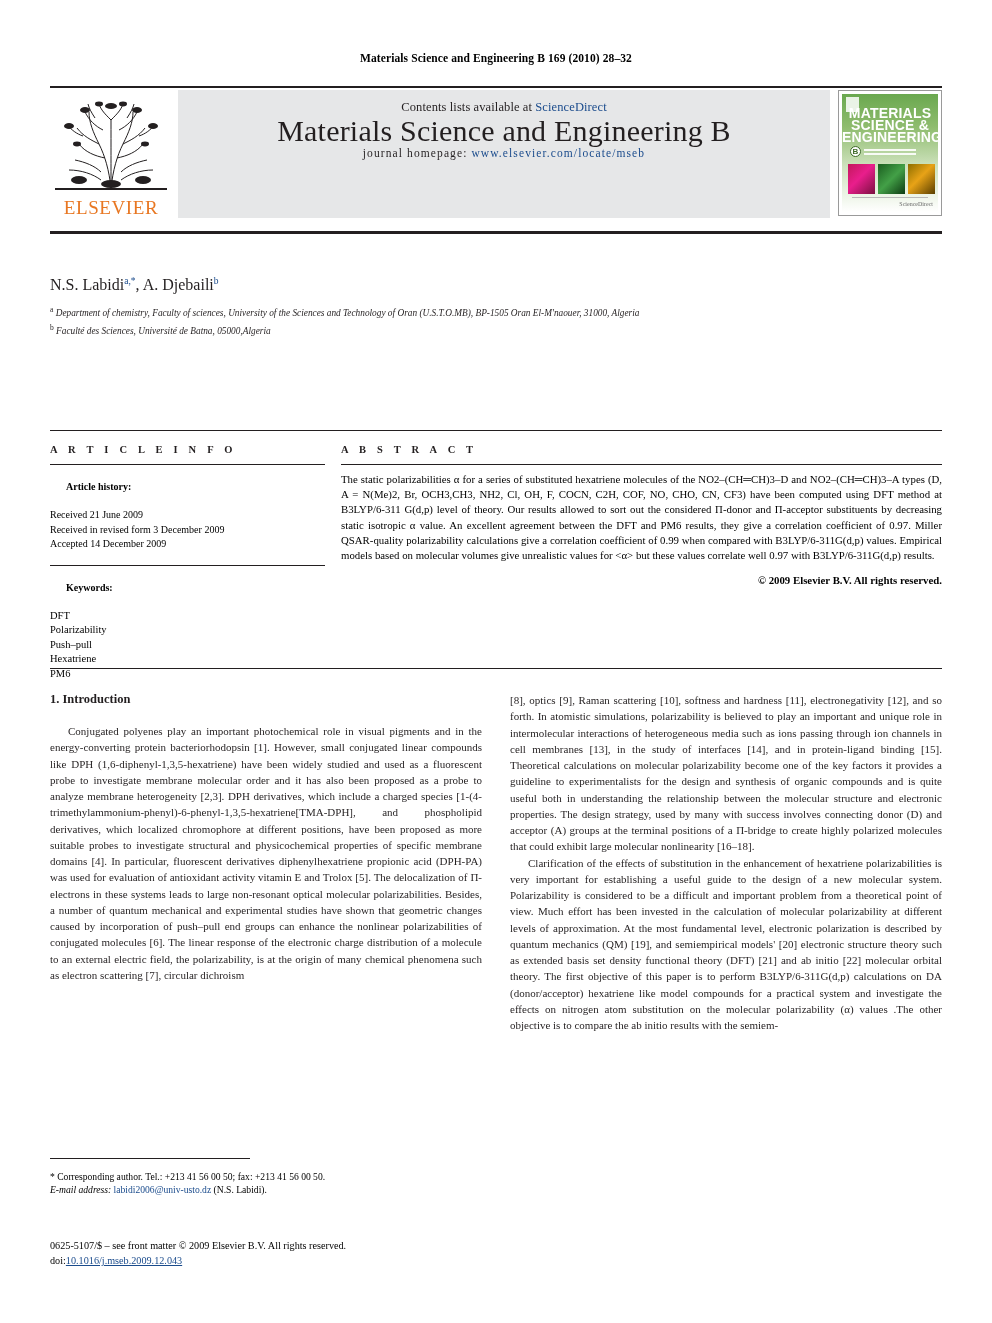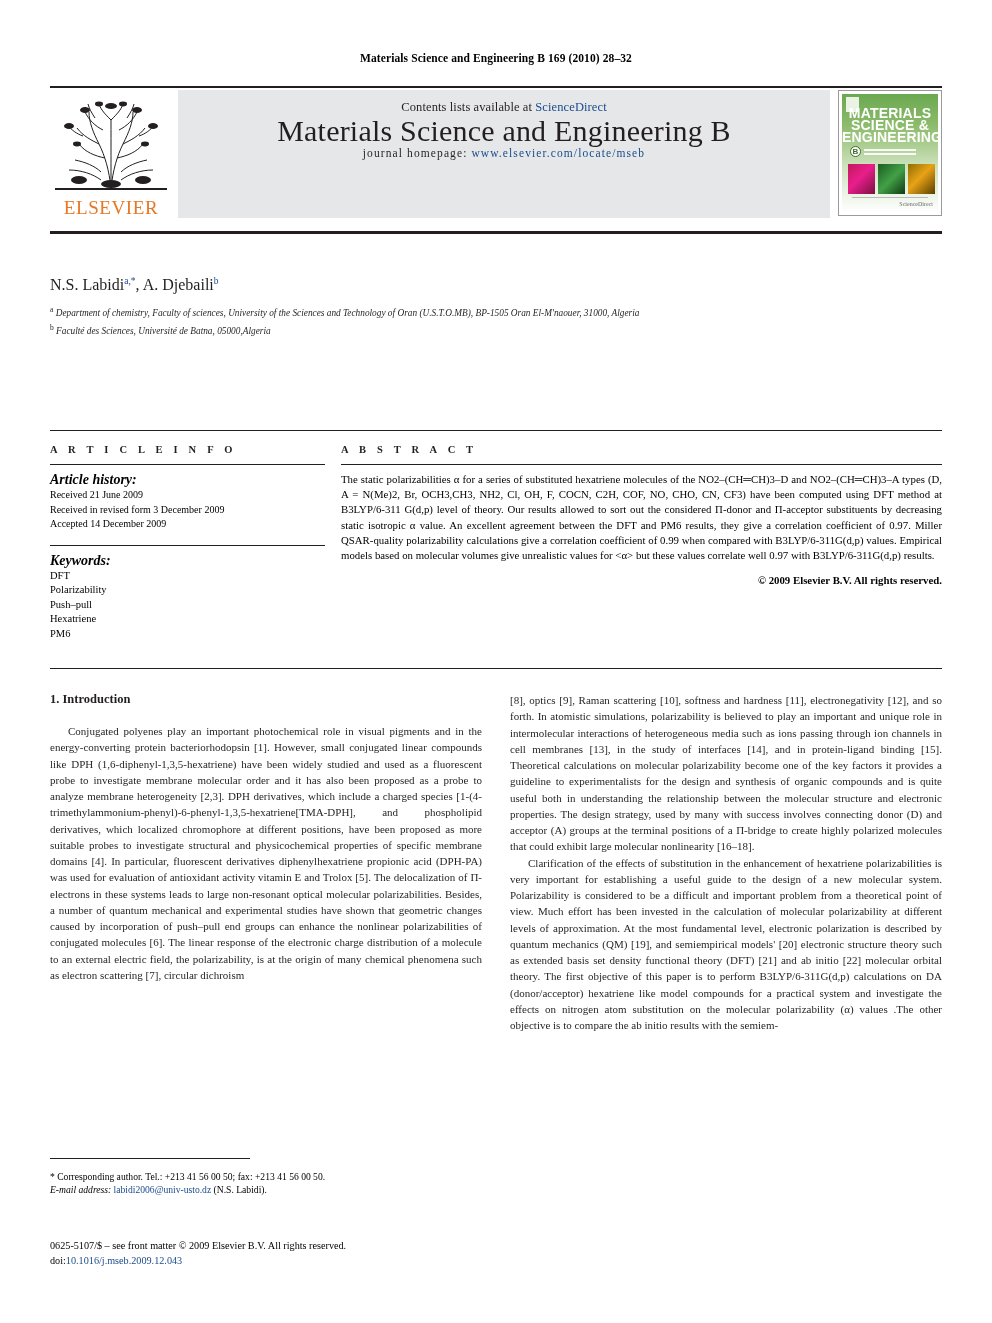--- a/index.html
+++ b/index.html
@@ -271,24 +271,23 @@
     font-size: 10.5px;
     font-weight: bold;
     letter-spacing: 4.2px;
     color: #231f20;
     margin: 0 0 9px 0;
   }
   .hr-thin { height: 1px; background: #231f20; margin: 0 0 7px 0; }
   .hr-thin.b { margin-top: 13px; }
 
   .meta-italic {
-    font-style: italic;
     font-weight: bold;
-    font-size: 14px;
-    margin: 0;
+    font-size: 10px;
+    margin: 16px;
   }
   .meta-line {
     font-size: 10px;
     line-height: 14.5px;
     margin: 0;
     font-family: Liberation Serif, serif;
   }
   .kw-line {
     font-size: 10.5px;
     line-height: 14.5px;
@@ -371,21 +370,21 @@
   .mailto { color: #1a4b8c; }
 
   .imprint {
     position: absolute;
     top: 1238px;
     left: 50px;
     width: 450px;
     font-size: 10.2px;
     line-height: 15px;
   }
-  .doi-link { color: #1a4b8c; }
+  .doi-link { color: #1a4b8c; text-decoration: underline; }
 </style>
 </head>
 <body>
 
 <div class="page">
 
   <div class="runhead">Materials Science and Engineering B 169 (2010) 28–32</div>
 
   <div class="masthead">
     <div class="mast-rule-top"></div>

